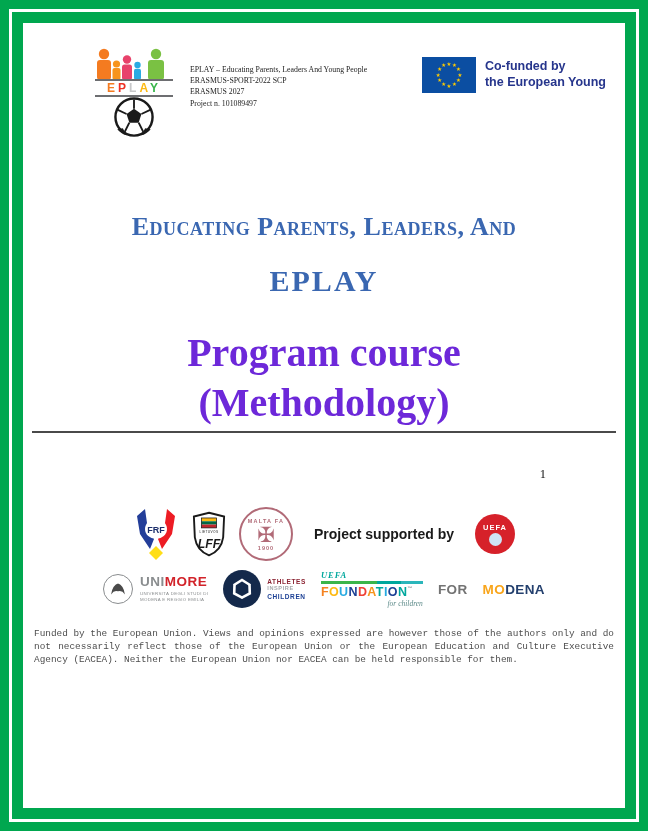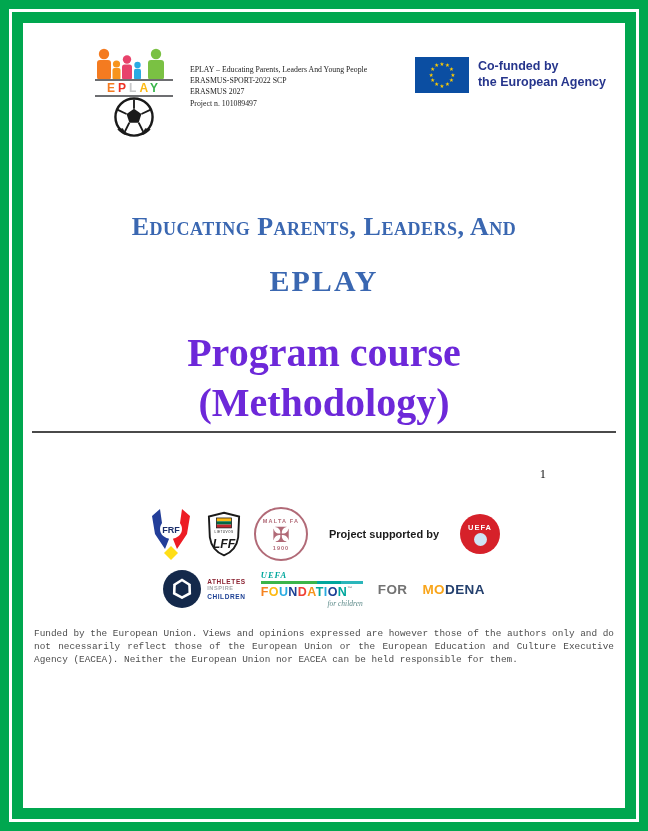--- a/index.html
+++ b/index.html
@@ -38,21 +38,21 @@
   .acronym { margin:20px 0 0; font-weight:700; font-size:30px; line-height:34px; color:#3A67B1; letter-spacing:2px; }
   .main-title { margin:30px 0 0; font-weight:700; font-size:40px; line-height:50px; color:#6d28d9; }
   .rule { border:none; border-top:2px solid #4a4a4a; margin:3px 0 0; }
 
   .byline { margin:33px auto 0; max-width:486px; text-align:center; font-size:12.5px; line-height:16.5px; color:#111; }
   .page-num { margin-top:34px; text-align:right; padding-right:70px; font-size:12.5px; color:#111; }
 
   
   .logos-row1 { display:flex; align-items:center; justify-content:center; gap:13px; margin-top:24px; height:56px; }
   .logos-row2 { display:flex; align-items:center; justify-content:center; gap:15px; margin-top:2px; height:50px; }
-  .supported-by { font-family:"Liberation Sans",sans-serif; font-weight:700; font-size:11px; color:#1a1a1a; margin:0 8px; }
+  .supported-by { font-family:"Liberation Sans",sans-serif; font-weight:700; font-size:14px; color:#1a1a1a; margin:0 8px; }
 
   .malta-badge {
     width:54px; height:54px; border-radius:50%; border:2px solid #B16A77; box-sizing:border-box;
     color:#B16A77; display:flex; flex-direction:column; align-items:center; justify-content:center;
     font-family:"Liberation Sans",sans-serif;
   }
   .malta-arc { font-size:5.5px; letter-spacing:1.2px; font-weight:700; }
   .malta-cross { font-size:21px; line-height:21px; }
   .malta-year { font-size:5.5px; letter-spacing:1px; font-weight:700; }
 
@@ -144,21 +144,21 @@
             <text x="30" y="34">★</text>
               <text x="24" y="32.4">★</text>
             <text x="19.6" y="28">★</text>
               <text x="18" y="22">★</text>
             <text x="19.6" y="16">★</text>
               <text x="24" y="11.6">★</text>
           </g>
         </svg>
         <div class="eu-text">
           <div>Co-funded by</div>
-          <div>the European Agency</div>
+          <div>the European Young</div>
         </div>
       </div>
     </div>
 
     <div class="title-block">
       <h2 class="subtitle">
         <span style="display:block">Educating Parents, Leaders, And</span>
       </h2>
       <div class="acronym">EPLAY</div>
       <h1 class="main-title">
@@ -198,20 +198,35 @@
 
       <div class="supported-by">Project supported by</div>
 
       <div class="uefa-badge">
         <div class="u-label">UEFA</div>
         <div class="u-globe"></div>
       </div>
     </div>
 
     <div class="logos-row2">
+      <div class="unimore">
+        <div class="unimore-seal">
+          <svg width="20" height="18" viewBox="0 0 26 22">
+            <path d="M4,18 Q6,6 13,4 Q20,6 22,18 Q18,12 13,14 Q8,12 4,18 Z" fill="#4a4a4a"></path>
+            <circle cx="13" cy="7" r="2.4" fill="#4a4a4a"></circle>
+          </svg>
+        </div>
+        <div>
+          <div class="unimore-word"><span style="color: rgb(138, 141, 143);">UNI</span><span style="color: rgb(210, 35, 42);">MORE</span></div>
+          <div class="unimore-sub">
+            <div>UNIVERSITÀ DEGLI STUDI DI</div>
+            <div>MODENA E REGGIO EMILIA</div>
+          </div>
+        </div>
+      </div>
 
       <div class="aic">
         <svg width="38" height="38" viewBox="0 0 38 38">
           <circle cx="19" cy="19" r="19" fill="#14294B"></circle>
           <g stroke="#fff" stroke-width="2.6" fill="none">
             <path d="M11,15 L19,10 L27,15"></path>
             <path d="M11,15 L19,10 L27,15" transform="rotate(120 19 19)"></path>
             <path d="M11,15 L19,10 L27,15" transform="rotate(240 19 19)"></path>
           </g>
         </svg>

